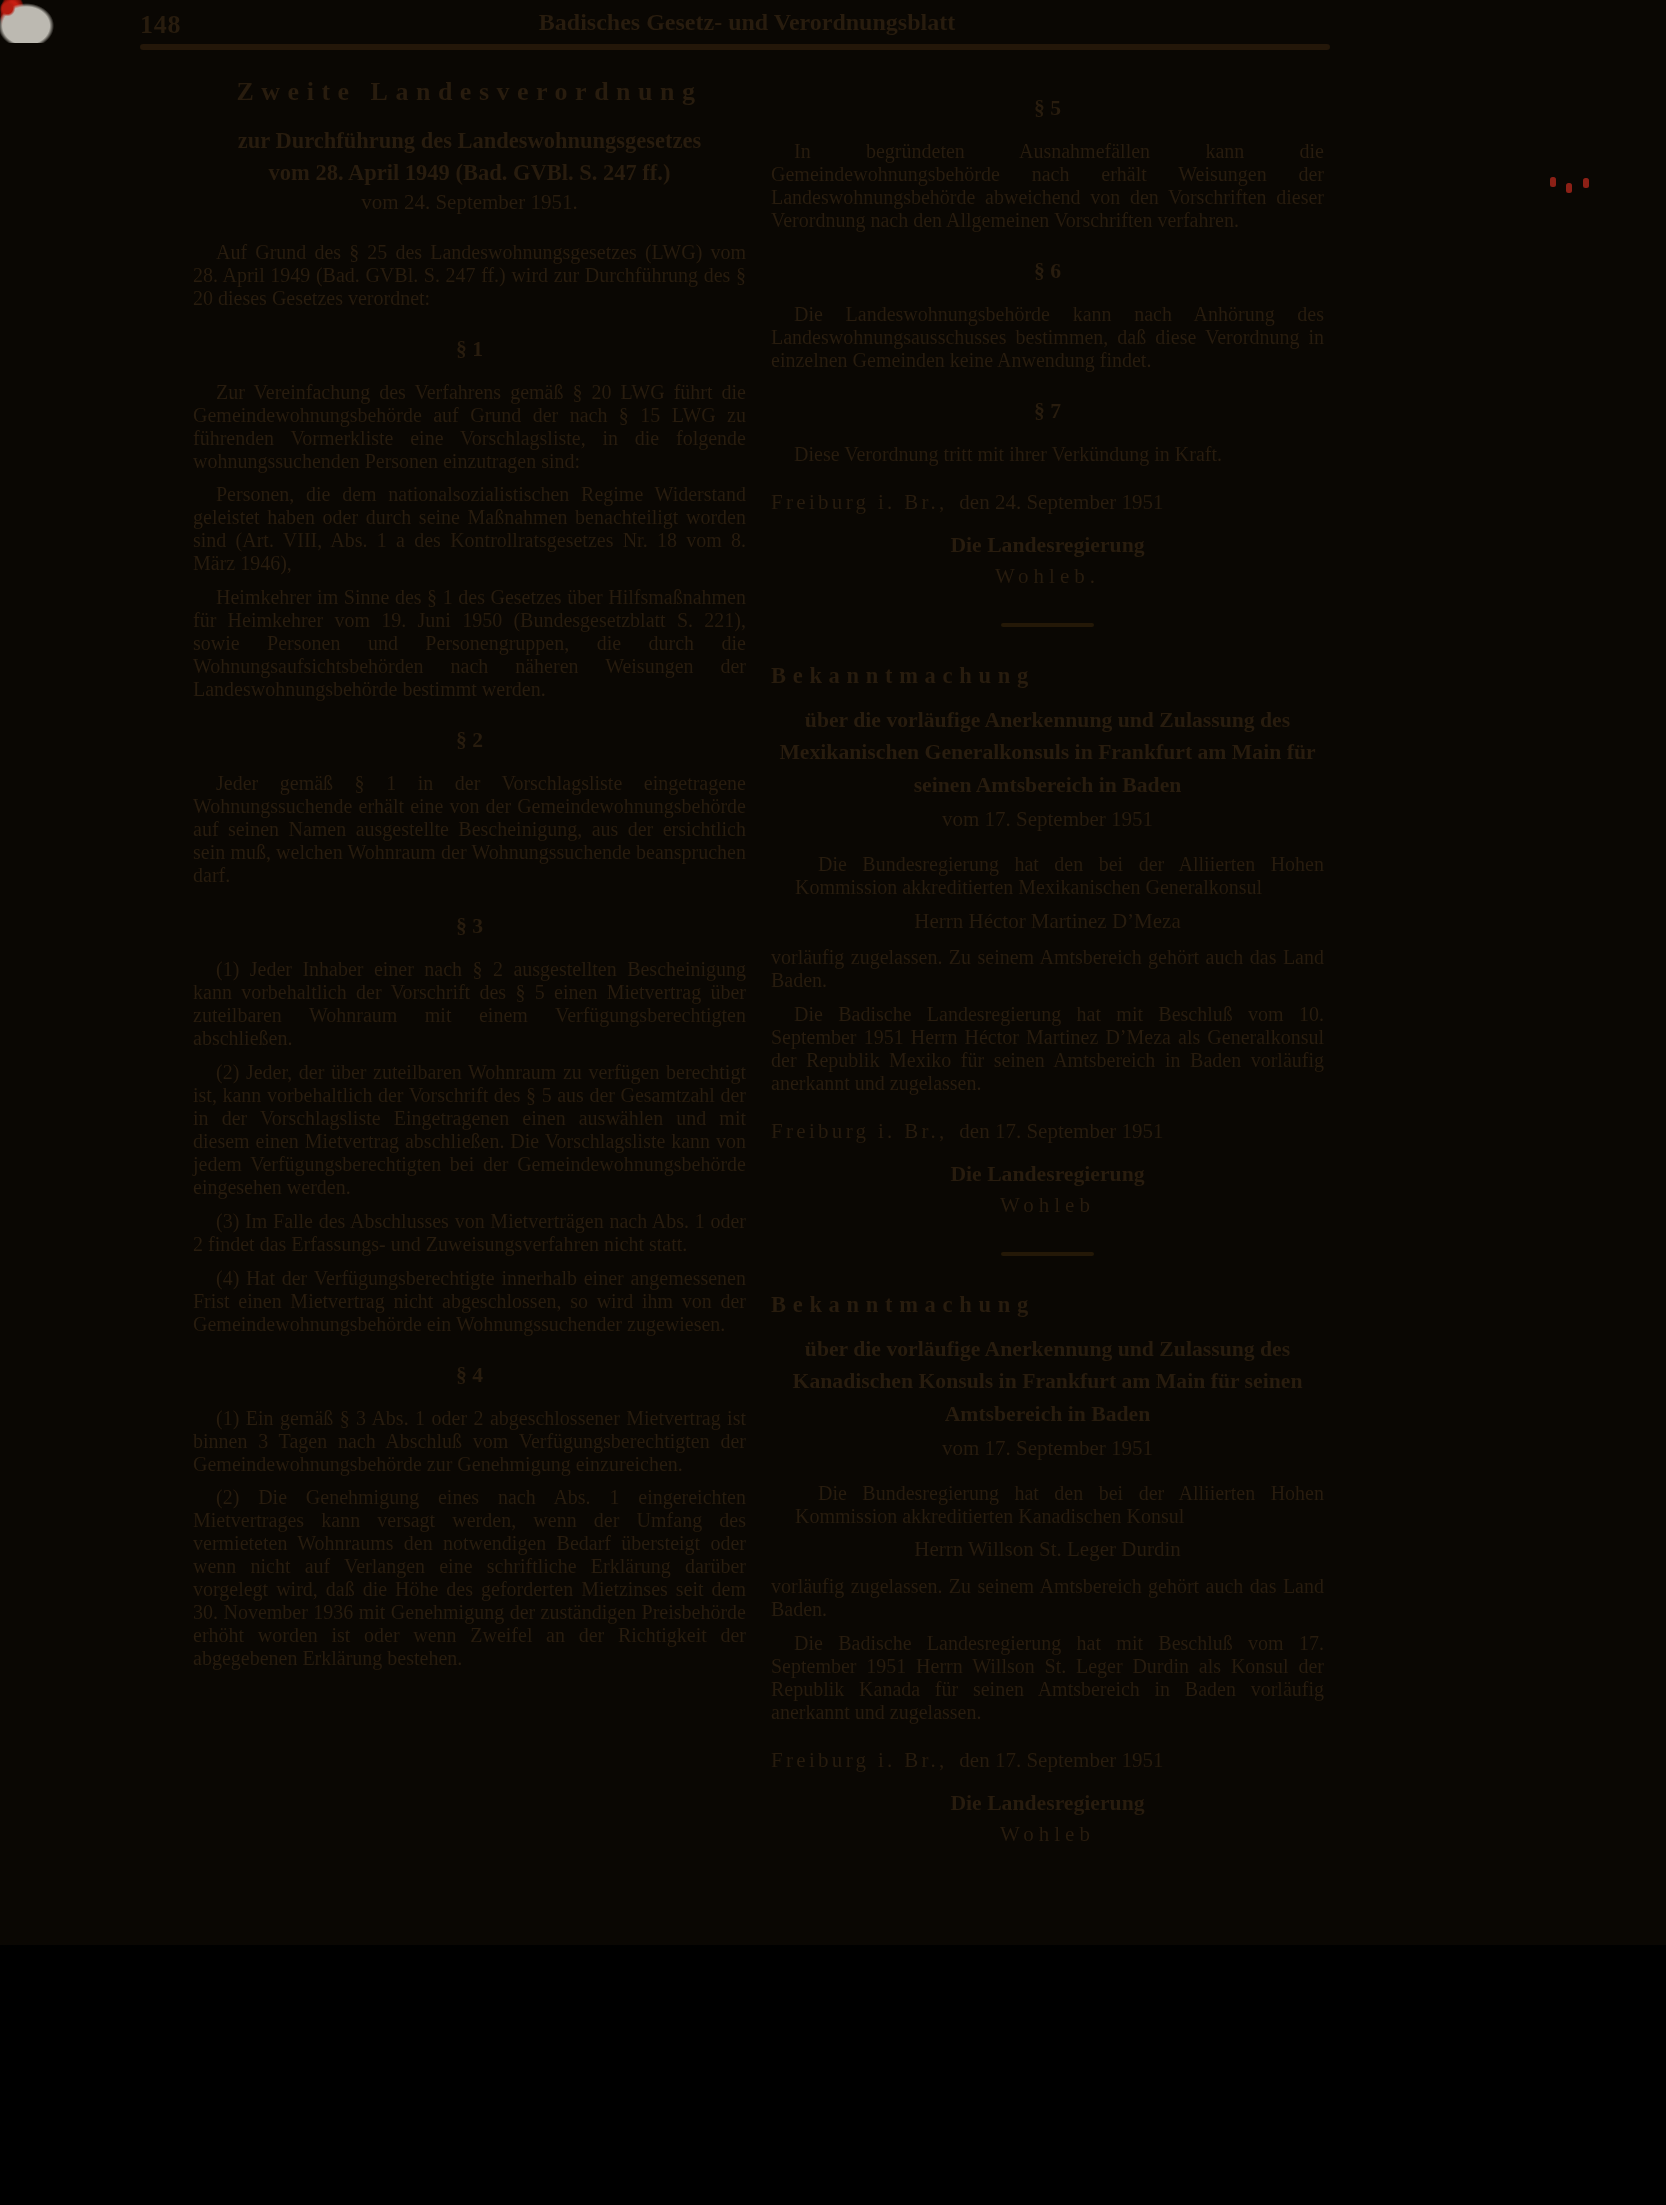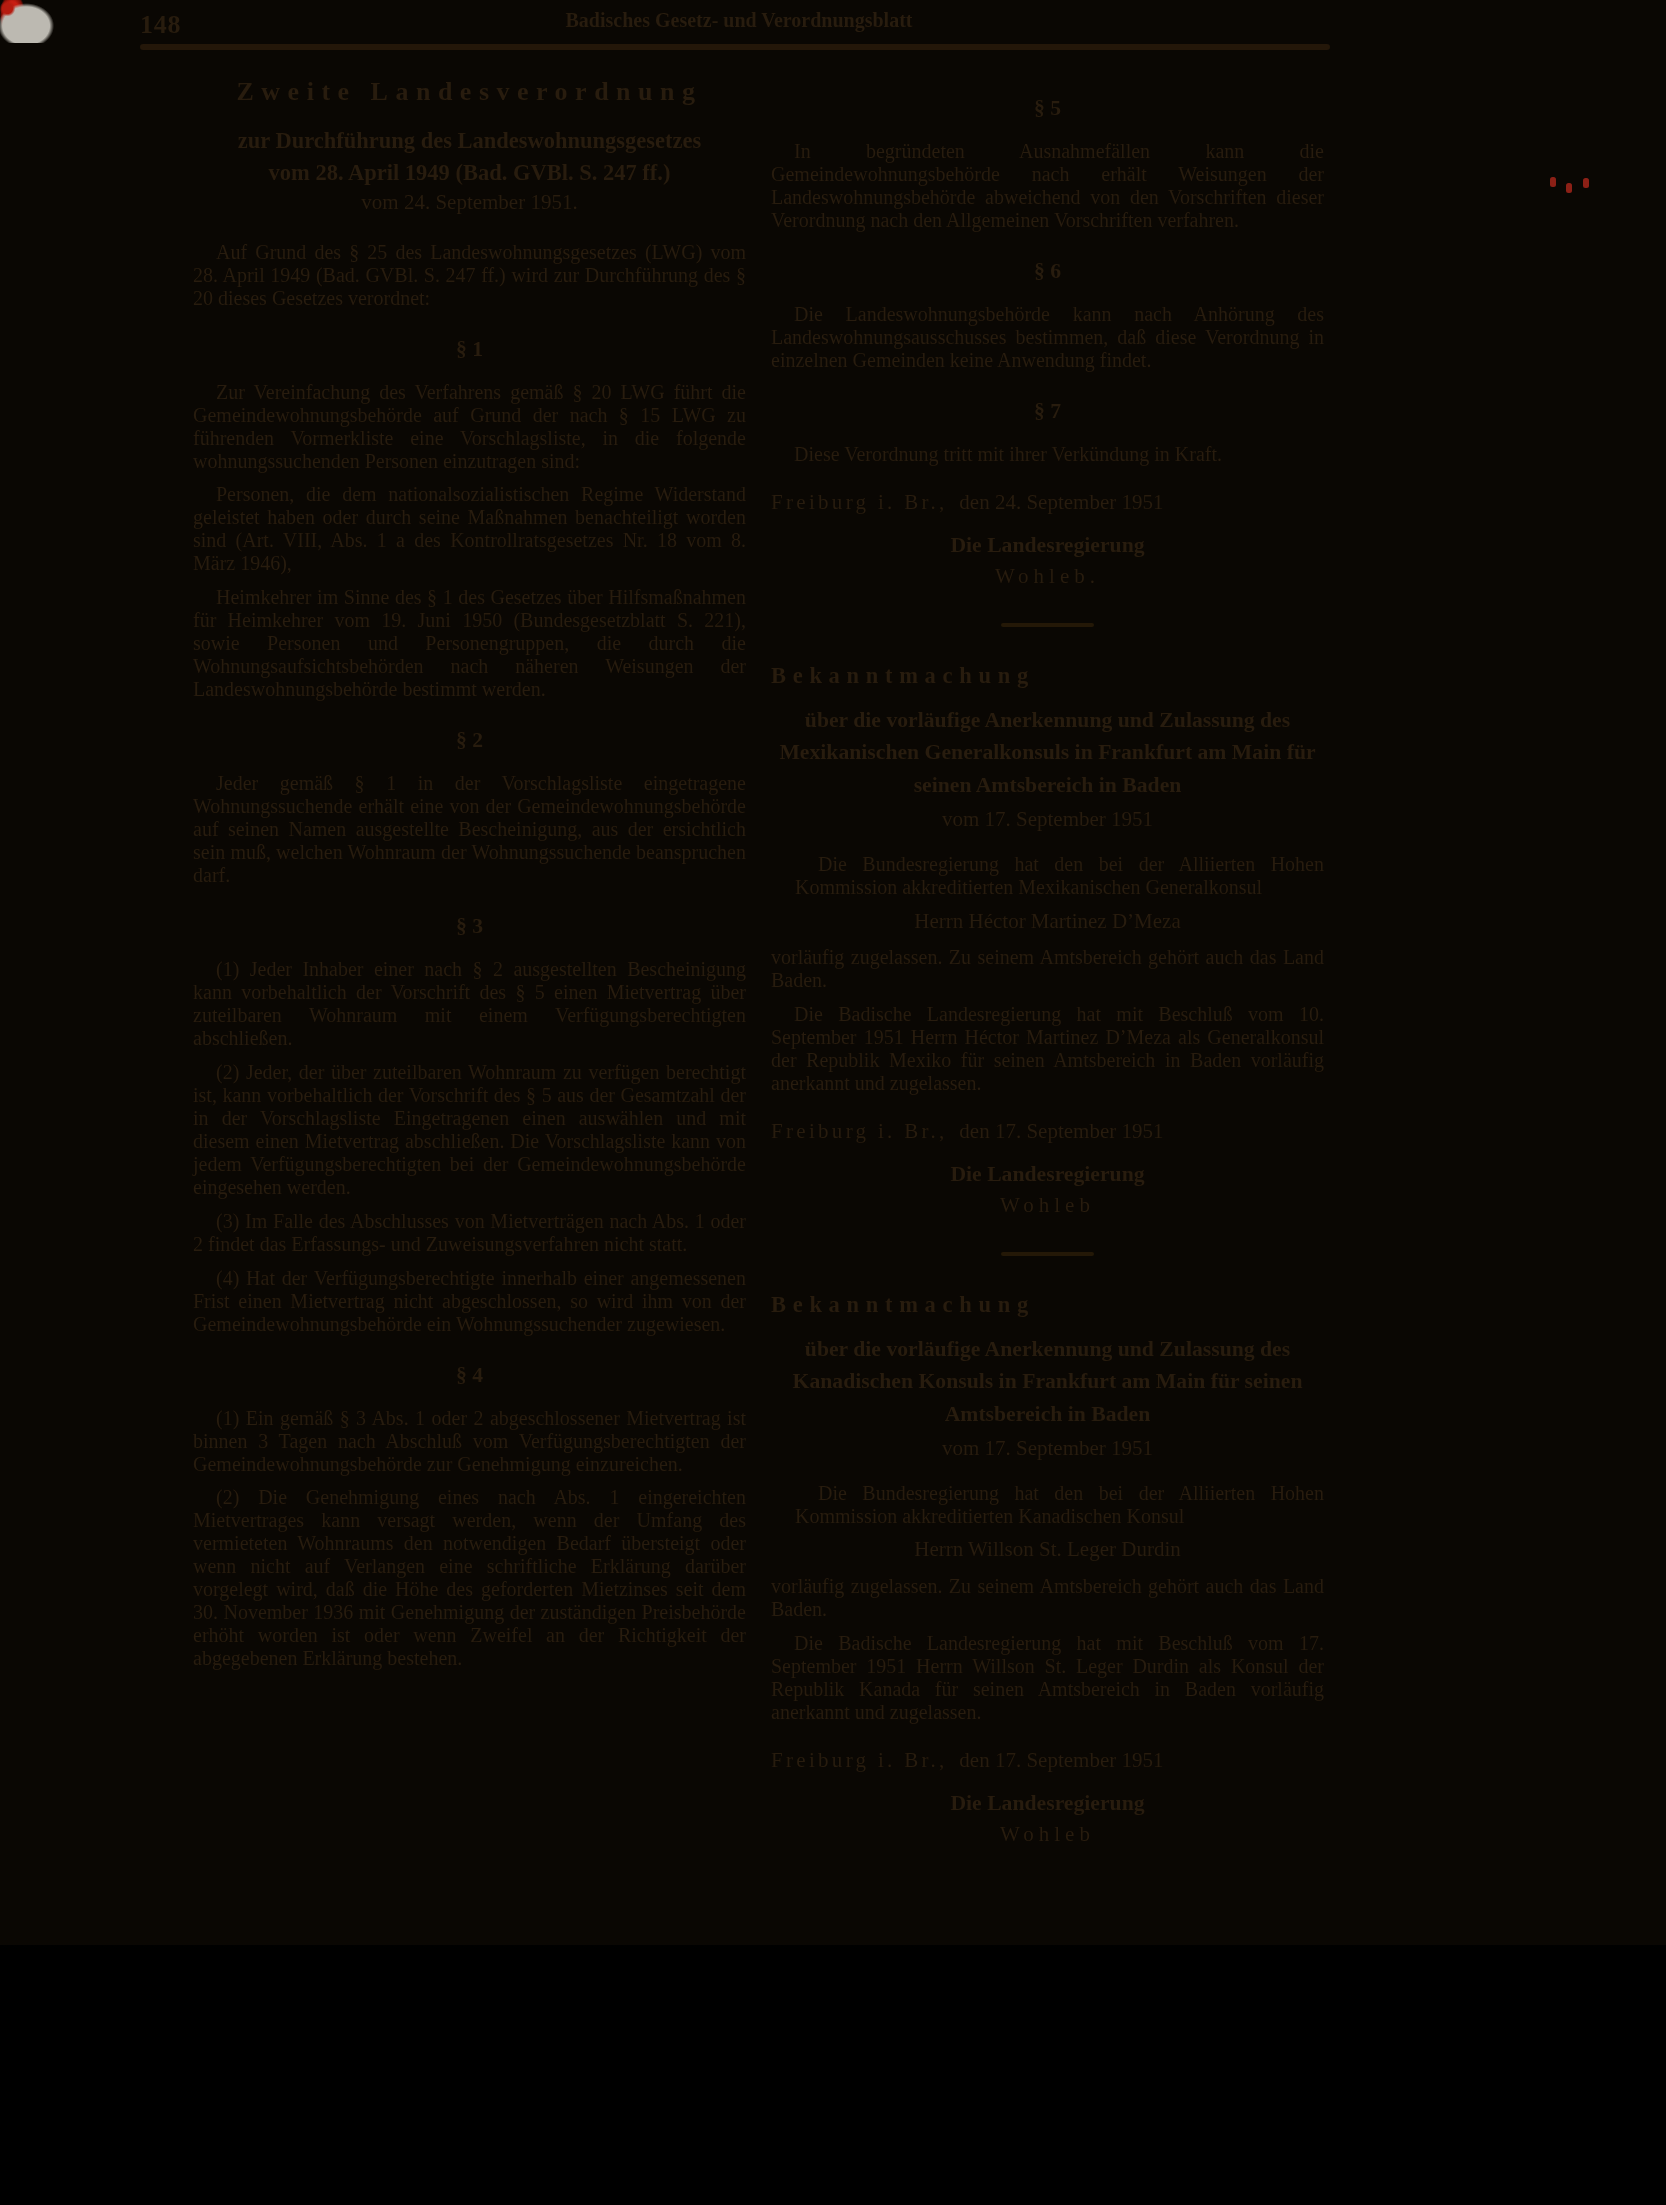--- a/index.html
+++ b/index.html
@@ -30,22 +30,22 @@
   .red-dot-a{position:absolute;left:1688;top:4;width:25px;height:37px;
     background:radial-gradient(ellipse at 50% 40%,#c81e12 0 42%,#7c0f06 62%,transparent 72%);}
   .grey-blob{position:absolute;left:1742;top:40;width:58px;height:43px;
     background:radial-gradient(ellipse at 45% 60%,#bcb9b1 0 52%,transparent 62%);}
   .red-dot-b{position:absolute;left:1790;top:28;width:15px;height:16.7px;
     background:radial-gradient(circle,#b51c10 0 45%,transparent 70%);}
   .red-speck{position:absolute;width:5.8px;height:10px;background:#a3251a;border-radius:2.5px;opacity:.85;}
 
   
   .page-head-num{position:absolute;left:140px;top:10px;font-size:26px;font-weight:bold;letter-spacing:0.8px;}
-  .page-head-title{position:absolute;left:146px;top:9.2px;width:1186px;text-align:center;
-    font-size:20px;font-weight:bold;}
+  .page-head-title{position:absolute;left:154px;top:9.2px;width:1186px;text-align:center;
+    font-size:24px;font-weight:bold;}
   .head-rule{position:absolute;left:140px;top:44px;width:1190px;height:5.8px;background:#241709;border-radius:3.3px;}
 
   
   .col{position:absolute;top:80px;width:553px;text-align:justify;font-size:20px;line-height:23px;}
   .col-left{left:193px;}
   .col-right{left:771px;}
   p{margin:0;}
   p.body{margin:0 0 10.8px;text-indent:23px;}
   p.body.cont{text-indent:0;}
   p.body.mt{margin-top:21.7px;margin-left:24px;}

